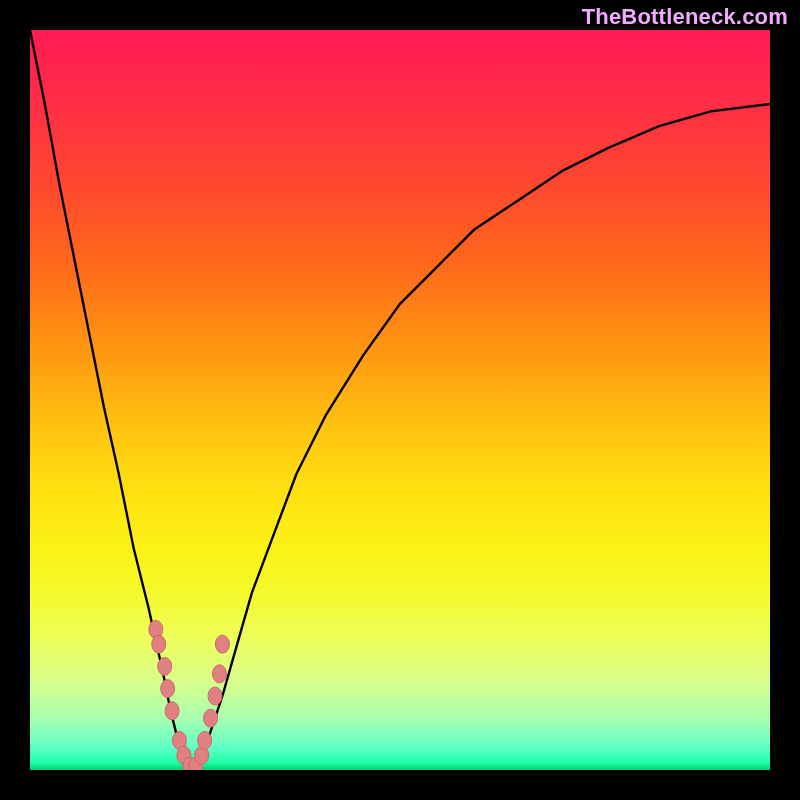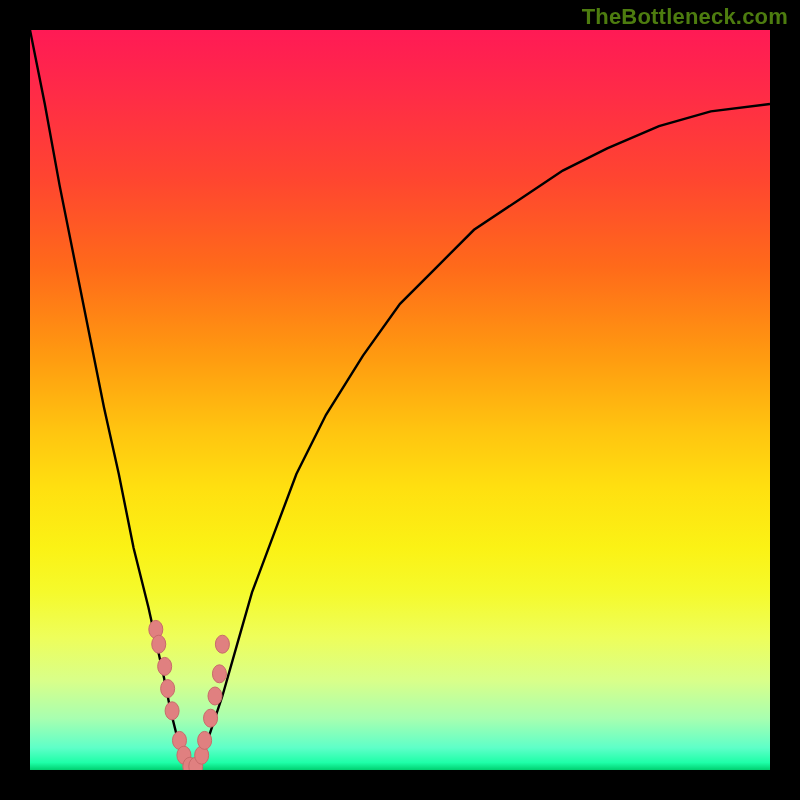--- a/index.html
+++ b/index.html
@@ -48,21 +48,21 @@
   }
   svg.curve {
     position: absolute;
     inset: 0;
   }
   .watermark {
     position: absolute;
     top: 4px;
     right: 12px;
     font: 600 22px Arial, Helvetica, sans-serif;
-    color: #4d7c0f;
+    color: #f0abfc;
     letter-spacing: 0.2px;
     user-select: none;
   }
 </style>
 </head>
 <body>
 
 <div class="frame">
   <div class="plot">
     <div class="gradient"></div>

